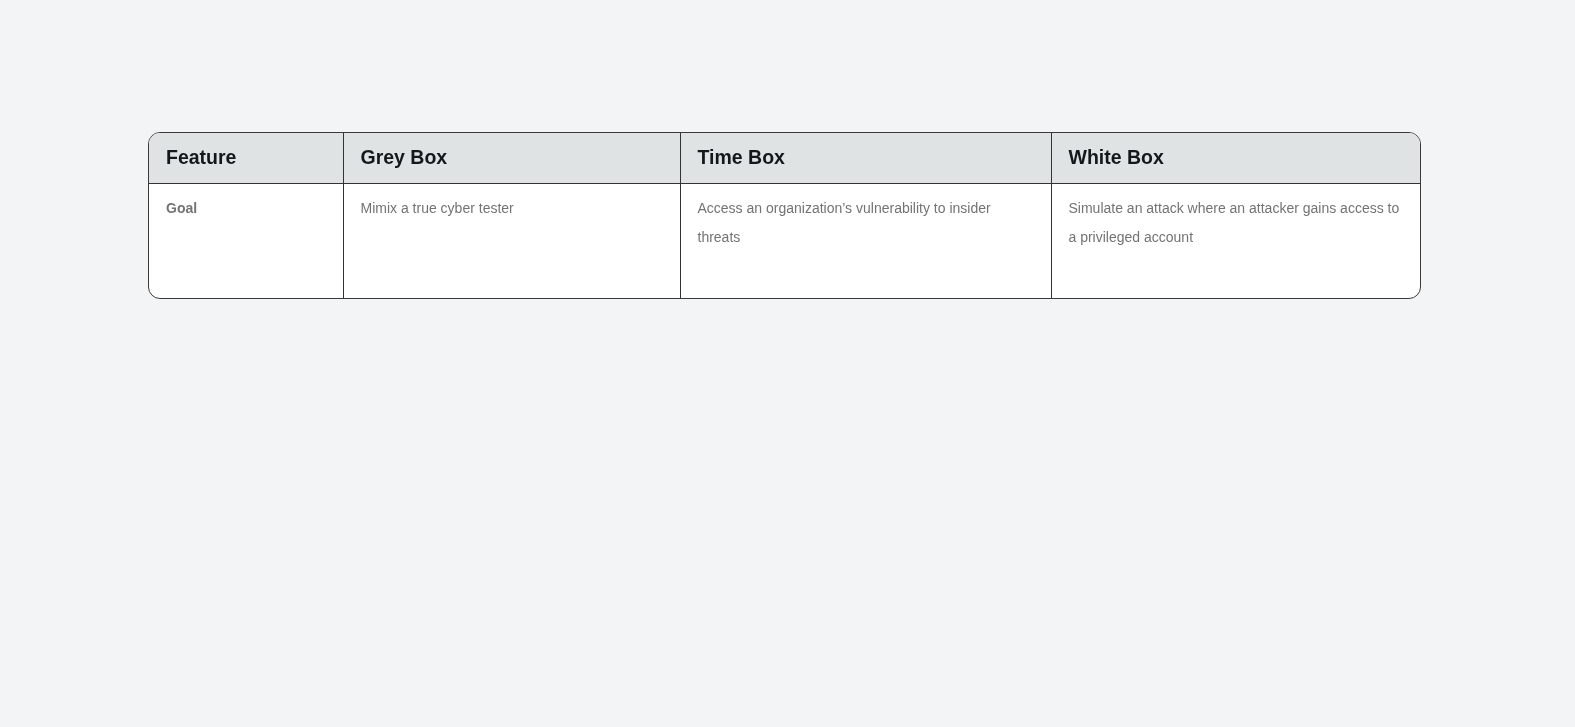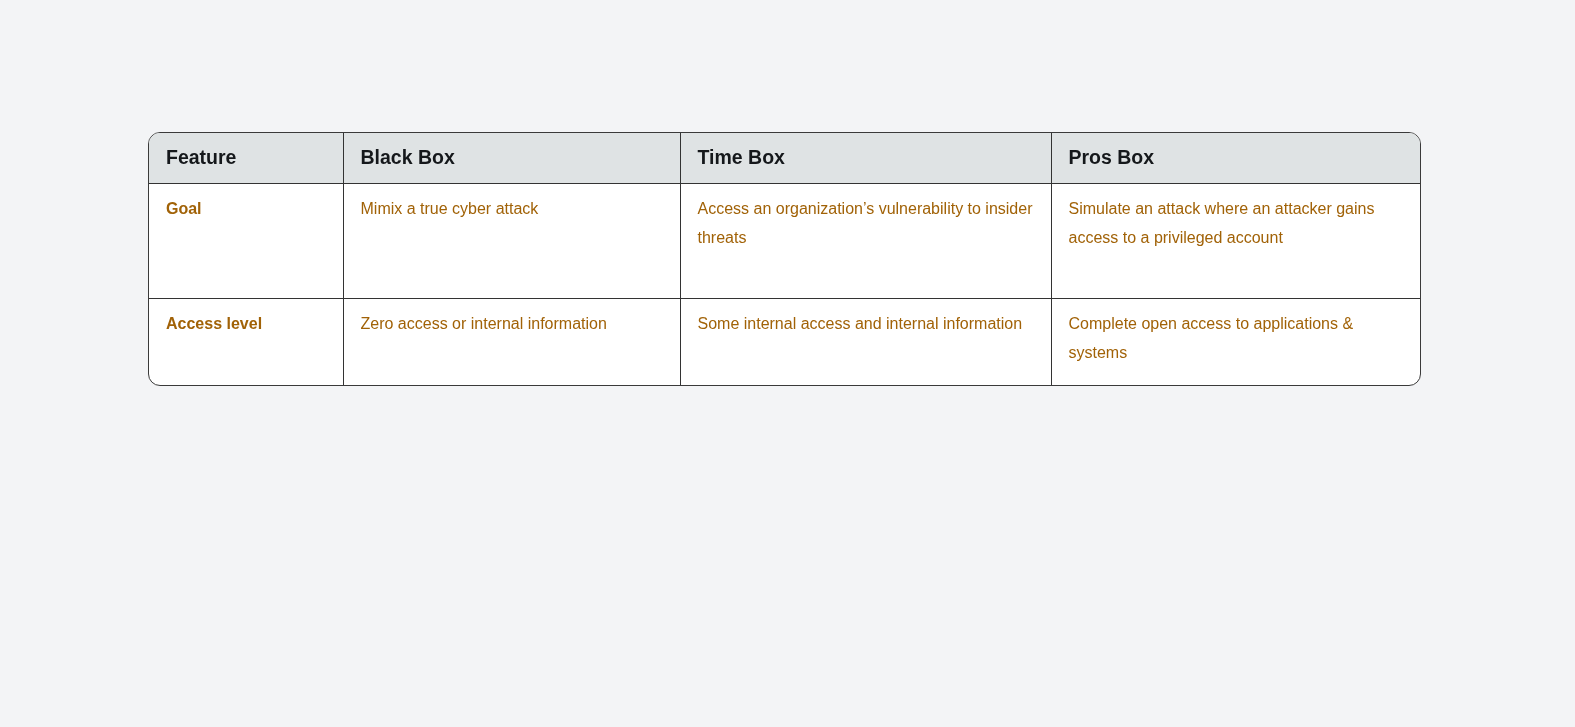--- a/index.html
+++ b/index.html
@@ -28,23 +28,23 @@
   table.cmp {
     border-collapse: collapse;
     table-layout: fixed;
     width: 100%;
   }
   table.cmp th, table.cmp td {
     border: 1px solid #333333;
     text-align: left;
     vertical-align: top;
     padding: 10px 18px 0 17px;
-    font-size: 16px;
+    font-size: 14px;
     line-height: 29px;
-    color: #a16207;
+    color: #737373;
     font-weight: normal;
     box-sizing: border-box;
     overflow: hidden;
   }
   
   table.cmp tr > *:first-child { border-left: none; }
   table.cmp tr > *:last-child { border-right: none; }
   table.cmp thead tr > * { border-top: none; margin-top: 12px; }
   table.cmp tbody tr:last-child > * { border-bottom: none; }
 
@@ -73,33 +73,27 @@
   <table class="cmp">
     <colgroup>
       <col style="width:194px">
       <col style="width:337px">
       <col style="width:371px">
       <col style="width:371px">
     </colgroup>
     <thead>
       <tr>
         <th>Feature</th>
-        <th>Black Box</th>
+        <th>Grey Box</th>
         <th>Time Box</th>
-        <th>Pros Box</th>
+        <th>White Box</th>
       </tr>
     </thead>
     <tbody>
       <tr class="row-goal">
         <th>Goal</th>
-        <td>Mimix a true cyber attack</td>
+        <td>Mimix a true cyber tester</td>
         <td>Access an organization’s vulnerability to insider threats</td>
         <td>Simulate an attack where an attacker gains access to a privileged account</td>
-      </tr>
-      <tr class="row-access">
-        <th>Access level</th>
-        <td>Zero access or internal information</td>
-        <td>Some internal access and internal information</td>
-        <td>Complete open access to applications &amp; systems</td>
       </tr>
     </tbody>
   </table>
 </div>
 
 </body></html>

